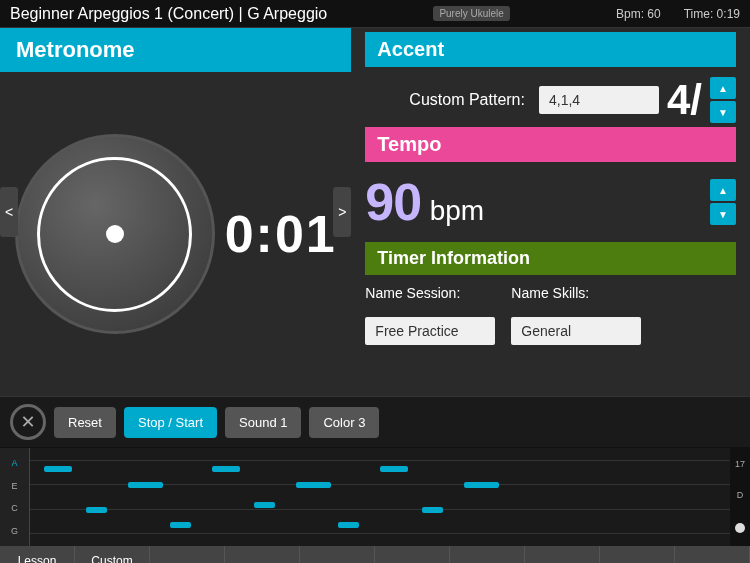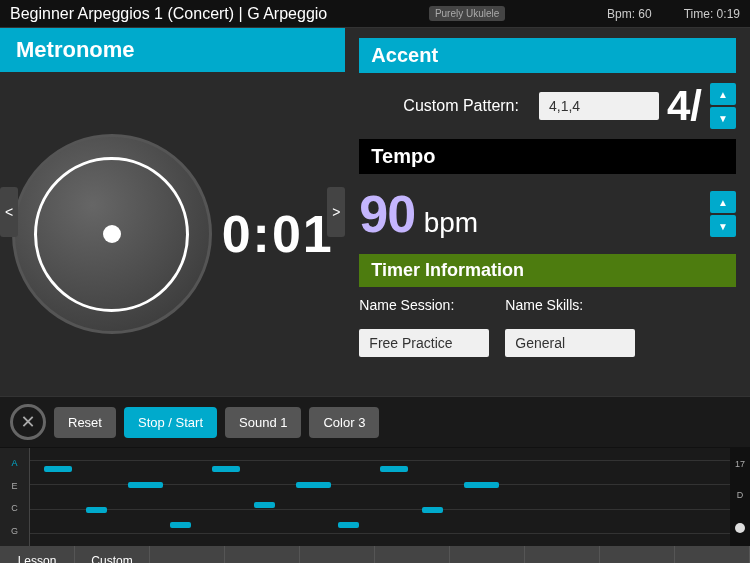--- a/index.html
+++ b/index.html
@@ -16,21 +16,21 @@
     .top-bar {
       background: #111;
       height: 28px;
       display: flex;
       align-items: center;
       justify-content: space-between;
       padding: 0 10px;
       border-bottom: 1px solid #333;
     }
     .top-bar-logo { font-size: 10px; color: #aaa; background: #444; padding: 2px 6px; border-radius: 3px; }
-    .top-bar-right { font-size: 12px; color: #ccc; display: flex; gap: 32px; }
+    .top-bar-right { font-size: 12px; color: #ccc; display: flex; gap: 23px; }
 
     
     .main-area {
       display: flex;
       height: 368px;
     }
 
     
     .left-panel {
       width: 370px;
@@ -116,35 +116,35 @@
     
     .right-panel {
       flex: 1;
       background: #2a2a2a;
       display: flex;
       flex-direction: column;
     }
 
     
     .accent-section {
-      padding: 10px 14px;
+      padding: 4px 14px;
     }
     .accent-title {
       background: #00aacc;
       font-size: 20px;
       font-weight: bold;
       padding: 6px 12px;
       margin-bottom: 10px;
       color: white;
     }
     .custom-pattern-row {
       display: flex;
       align-items: center;
       justify-content: space-between;
-      gap: 20px;
+      gap: 14px;
       margin-left: 44px;
     }
     .custom-pattern-label {
       font-size: 16px;
       color: white;
       white-space: nowrap;
     }
     .custom-pattern-right {
       display: flex;
       align-items: center;
@@ -181,21 +181,21 @@
       font-size: 10px;
       cursor: pointer;
       border-radius: 2px;
     }
 
     
     .tempo-section {
       padding: 0 14px 10px;
     }
     .tempo-title {
-      background: #000000;
+      background: #ec4899;
       font-size: 20px;
       font-weight: bold;
       padding: 6px 12px;
       margin-bottom: 10px;
       color: white;
     }
     .tempo-row {
       display: flex;
       align-items: center;
       justify-content: space-between;

